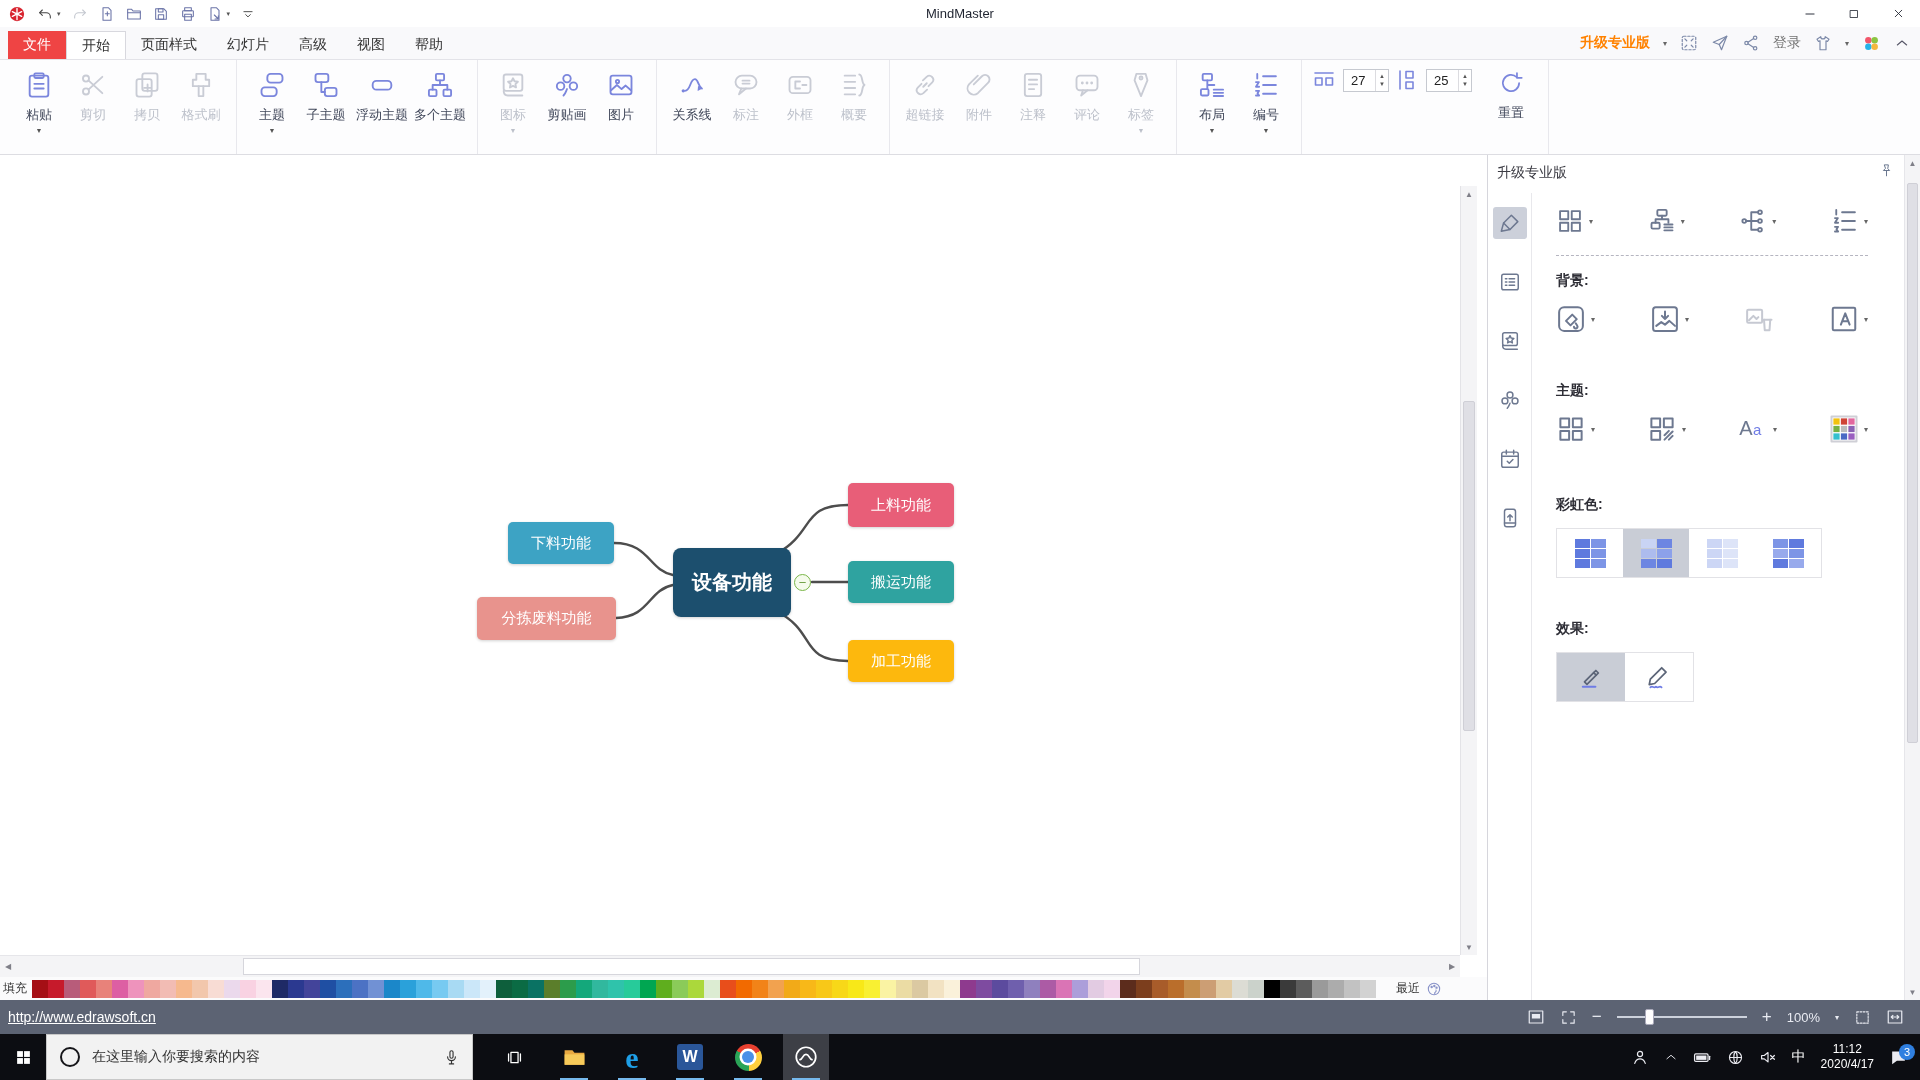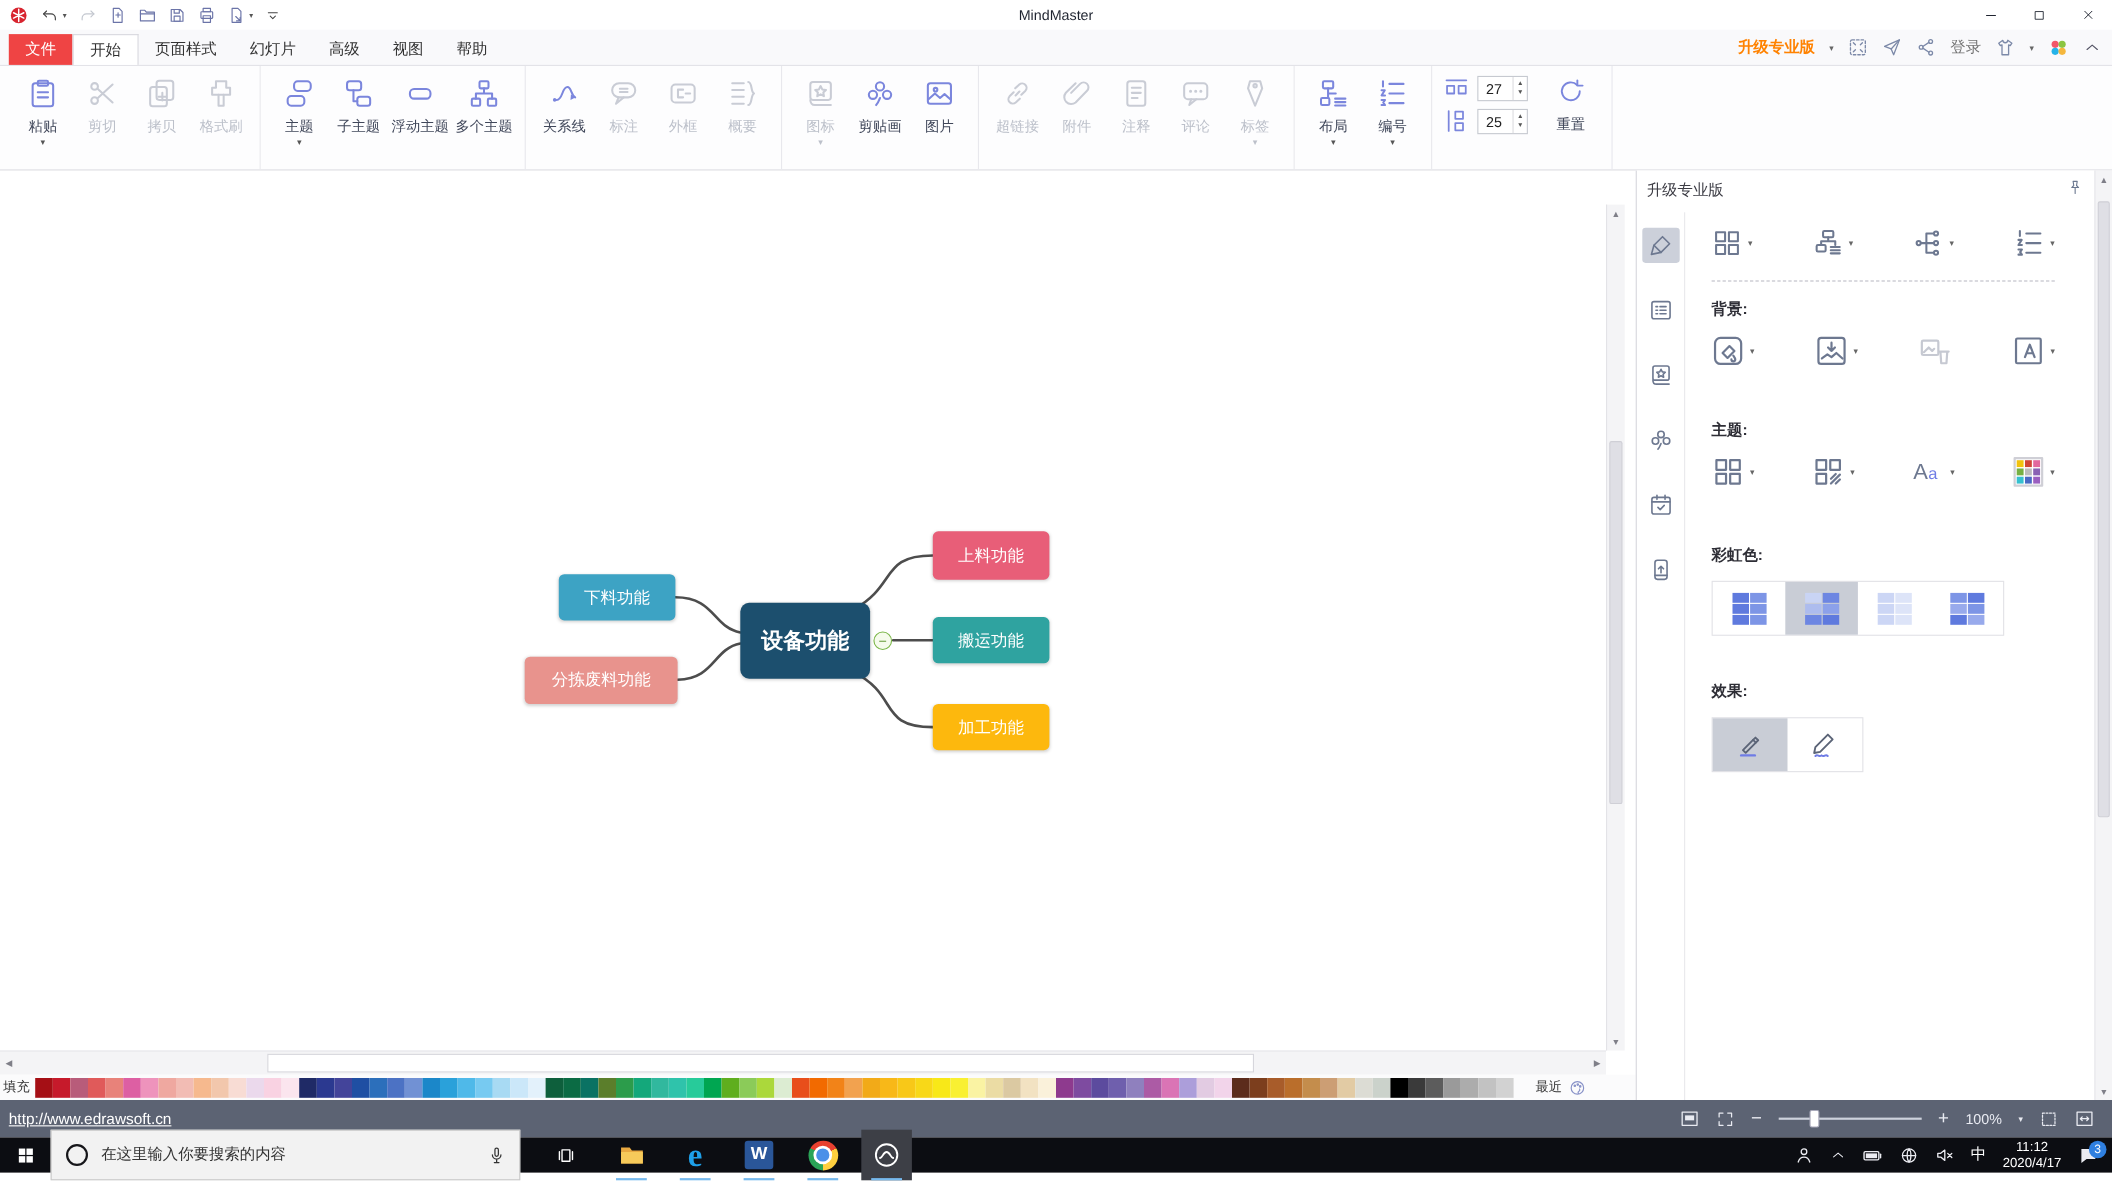--- a/index.html
+++ b/index.html
@@ -31,21 +31,21 @@
 #ribbon{left:0;top:60px;width:1920px;height:95px;background:#fdfdfe;border-bottom:1px solid #dddde2;display:flex;align-items:stretch;padding-left:4px}
 .rgroup{display:flex;align-items:flex-start;padding:10px 8px 0;border-right:1px solid #e8e8ed}
 .rbtn{min-width:54px;padding:0 3px;display:flex;flex-direction:column;align-items:center;font-size:13px;color:#40475a}
 .rbtn .ic{height:30px;color:#7b86dd}
 .rbtn .lbl{margin-top:6px;white-space:nowrap}
 .rbtn .caret{font-size:7px;color:#555;margin-top:3px;height:8px}
 .rbtn.dis{color:#bcc0ca}
 .rbtn.dis .ic{color:#c9ccd5}
 .rbtn.dis .caret{color:#bcc0ca}
 #spacing-group{display:flex;padding:8px 10px 0;border-right:1px solid #e8e8ed}
-.spin-col{display:flex;flex-direction:column;gap:6px}
+.spin-col{display:flex;flex-direction:row;gap:6px}
 .spin{display:flex;align-items:center;gap:7px;height:24px;color:#7b86dd}
 .spinbox{width:46px;height:23px;border:1px solid #c6c9d0;background:#fff;font-size:13px;color:#222;display:flex;align-items:center;padding-left:7px;position:relative}
 .steps{position:absolute;right:0;top:0;width:13px;height:100%;border-left:1px solid #dcdce0;display:flex;flex-direction:column;align-items:center;justify-content:center;font-size:6px;color:#555;gap:2px}
 
 #tabstrip{left:0;top:155px;width:1487px;height:31px;background:#ededf1;border-bottom:1px solid #d9d9df;display:flex}
 .doctab{margin-left:14px;display:flex;align-items:center;gap:8px;background:#d7dae5;padding:0 13px;font-size:13px;color:#333;height:100%}
 .bluedot{width:9px;height:9px;border-radius:50%;background:#7c96e8}
 
 #canvas{left:0;top:186px;width:1460px;height:769px;background:#fff}
 .mnode{position:absolute;display:flex;align-items:center;justify-content:center;color:#fff;box-shadow:0 1px 3px rgba(0,0,0,.18)}
@@ -88,21 +88,21 @@
 .rgrid{display:grid;grid-template-columns:15px 15px;grid-auto-rows:9px;gap:1px}
 .rgrid div{width:15px;height:9px}
 
 #statusbar{left:0;top:1000px;width:1920px;height:34px;background:#5c6373;display:flex;align-items:center;color:#fff}
 #status-link{margin-left:8px;font-size:14px;color:#fff;text-decoration:underline}
 #zoomctrl{margin-left:auto;margin-right:16px;display:flex;align-items:center;gap:15px;color:#e9ebf2}
 #zslider{width:130px;height:2px;background:#cdd2dc;position:relative}
 #zhandle{position:absolute;left:28px;top:-7px;width:9px;height:16px;background:#fff;border:1px solid #aab;border-radius:2px}
 .zoomtxt{font-size:13px}
 
-#taskbar{left:0;top:1034px;width:1920px;height:32px;background:#0c0d12;display:flex;align-items:center;color:#fff}
+#taskbar{left:0;top:1034px;width:1920px;height:46px;background:#0c0d12;display:flex;align-items:center;color:#fff}
 .tbtn{width:46px;height:46px;display:flex;align-items:center;justify-content:center;position:relative;flex:none}
 .tbtn .openline{position:absolute;bottom:0;left:9px;right:9px;height:2px;background:#76b9ed}
 .tbtn.activeapp{background:#3d3f46}
 #searchbox{width:427px;height:46px;background:#f2f2f2;border:1px solid #c8c8c8;display:flex;align-items:center;color:#222;flex:none}
 #cortana-ring{width:20px;height:20px;border:2.5px solid #16161a;border-radius:50%;margin:0 12px 0 13px;flex:none}
 #search-text{font-size:14px;color:#333;white-space:nowrap}
 #search-mic{margin-left:auto;margin-right:12px;color:#333}
 #chrome-icon{width:27px;height:27px;border-radius:50%;background:conic-gradient(from -60deg,#e8402f 0 120deg,#ffcf3e 120deg 240deg,#2aa457 240deg 360deg);position:relative}
 #chrome-icon::before{content:"";position:absolute;left:7.5px;top:7.5px;width:12px;height:12px;border-radius:50%;background:#4a90e8;box-shadow:0 0 0 2.5px #fff}
 #word-icon{width:26px;height:26px;background:#2a5699;border-radius:3px;color:#fff;font-weight:bold;font-size:16px;display:flex;align-items:center;justify-content:center}
@@ -341,64 +341,20 @@
               <rect x="2.5" y="16" width="6.5" height="5.5" rx="1"></rect>
               <rect x="15" y="16" width="6.5" height="5.5" rx="1"></rect>
               <path d="M12 8v4M5.7 16v-4h12.6v4"></path>
             </svg>
           </span>
           <span class="lbl">多个主题</span>
           <span class="caret"></span>
         </div>
       </div>
       <div class="rgroup">
-        <div class="rbtn">
-          <span class="ic">
-            <svg width="28" height="28" viewBox="0 0 24 24" fill="none" stroke="currentColor" stroke-width="1.6" stroke-linecap="round" stroke-linejoin="round">
-              <circle cx="4.5" cy="17" r="1.4" fill="currentColor" stroke="none"></circle>
-              <path d="M6 17c5 0 4-10 8.5-10 3 0 2.5 6 6 8"></path>
-              <path d="M17.2 12.6l3.4 2.6-3.8 1.9z" fill="currentColor" stroke="none"></path>
-            </svg>
-          </span>
-          <span class="lbl">关系线</span>
-          <span class="caret"></span>
-        </div>
-        <div class="rbtn dis">
-          <span class="ic">
-            <svg width="28" height="28" viewBox="0 0 24 24" fill="none" stroke="currentColor" stroke-width="1.6" stroke-linecap="round" stroke-linejoin="round">
-              <rect x="3" y="4" width="18" height="11" rx="5.5"></rect>
-              <path d="M8 15l-2 5 6-5"></path>
-              <path d="M9 8.3h6M9 10.8h6"></path>
-            </svg>
-          </span>
-          <span class="lbl">标注</span>
-          <span class="caret"></span>
-        </div>
-        <div class="rbtn dis">
-          <span class="ic">
-            <svg width="28" height="28" viewBox="0 0 24 24" fill="none" stroke="currentColor" stroke-width="1.6" stroke-linecap="round" stroke-linejoin="round">
-              <rect x="3" y="5" width="18" height="14" rx="3"></rect>
-              <path d="M12 9H8v6h4M14 12h3.5"></path>
-            </svg>
-          </span>
-          <span class="lbl">外框</span>
-          <span class="caret"></span>
-        </div>
-        <div class="rbtn dis">
-          <span class="ic">
-            <svg width="28" height="28" viewBox="0 0 24 24" fill="none" stroke="currentColor" stroke-width="1.6" stroke-linecap="round" stroke-linejoin="round">
-              <path d="M4 4h9M4 9.3h9M4 14.6h9M4 20h9"></path>
-              <path d="M16.5 3c3.2 0 1.8 8 4.5 9-2.7 1-1.3 9-4.5 9"></path>
-            </svg>
-          </span>
-          <span class="lbl">概要</span>
-          <span class="caret"></span>
-        </div>
-      </div>
-      <div class="rgroup">
         <div class="rbtn dis">
           <span class="ic">
             <svg width="28" height="28" viewBox="0 0 24 24" fill="none" stroke="currentColor" stroke-width="1.6" stroke-linecap="round" stroke-linejoin="round">
               <rect x="4" y="3" width="16" height="14" rx="2"></rect>
               <path d="M4 17c0 2.2 1.3 4 3.5 4H20"></path>
               <path d="M12 6.2l1.3 2.6 2.9.4-2.1 2 .5 2.9-2.6-1.4-2.6 1.4.5-2.9-2.1-2 2.9-.4z"></path>
             </svg>
           </span>
           <span class="lbl">图标</span>
           <span class="caret">▼</span>
@@ -417,20 +373,64 @@
         </div>
         <div class="rbtn">
           <span class="ic">
             <svg width="28" height="28" viewBox="0 0 24 24" fill="none" stroke="currentColor" stroke-width="1.6" stroke-linecap="round" stroke-linejoin="round">
               <rect x="3" y="4" width="18" height="16" rx="2"></rect>
               <path d="M3.5 16.5l5-4.5 4 3.5 3.5-3 4.5 4"></path>
               <circle cx="9" cy="9" r="1.4"></circle>
             </svg>
           </span>
           <span class="lbl">图片</span>
+          <span class="caret"></span>
+        </div>
+      </div>
+      <div class="rgroup">
+        <div class="rbtn">
+          <span class="ic">
+            <svg width="28" height="28" viewBox="0 0 24 24" fill="none" stroke="currentColor" stroke-width="1.6" stroke-linecap="round" stroke-linejoin="round">
+              <circle cx="4.5" cy="17" r="1.4" fill="currentColor" stroke="none"></circle>
+              <path d="M6 17c5 0 4-10 8.5-10 3 0 2.5 6 6 8"></path>
+              <path d="M17.2 12.6l3.4 2.6-3.8 1.9z" fill="currentColor" stroke="none"></path>
+            </svg>
+          </span>
+          <span class="lbl">关系线</span>
+          <span class="caret"></span>
+        </div>
+        <div class="rbtn dis">
+          <span class="ic">
+            <svg width="28" height="28" viewBox="0 0 24 24" fill="none" stroke="currentColor" stroke-width="1.6" stroke-linecap="round" stroke-linejoin="round">
+              <rect x="3" y="4" width="18" height="11" rx="5.5"></rect>
+              <path d="M8 15l-2 5 6-5"></path>
+              <path d="M9 8.3h6M9 10.8h6"></path>
+            </svg>
+          </span>
+          <span class="lbl">标注</span>
+          <span class="caret"></span>
+        </div>
+        <div class="rbtn dis">
+          <span class="ic">
+            <svg width="28" height="28" viewBox="0 0 24 24" fill="none" stroke="currentColor" stroke-width="1.6" stroke-linecap="round" stroke-linejoin="round">
+              <rect x="3" y="5" width="18" height="14" rx="3"></rect>
+              <path d="M12 9H8v6h4M14 12h3.5"></path>
+            </svg>
+          </span>
+          <span class="lbl">外框</span>
+          <span class="caret"></span>
+        </div>
+        <div class="rbtn dis">
+          <span class="ic">
+            <svg width="28" height="28" viewBox="0 0 24 24" fill="none" stroke="currentColor" stroke-width="1.6" stroke-linecap="round" stroke-linejoin="round">
+              <path d="M4 4h9M4 9.3h9M4 14.6h9M4 20h9"></path>
+              <path d="M16.5 3c3.2 0 1.8 8 4.5 9-2.7 1-1.3 9-4.5 9"></path>
+            </svg>
+          </span>
+          <span class="lbl">概要</span>
           <span class="caret"></span>
         </div>
       </div>
       <div class="rgroup">
         <div class="rbtn dis">
           <span class="ic">
             <svg width="28" height="28" viewBox="0 0 24 24" fill="none" stroke="currentColor" stroke-width="1.6" stroke-linecap="round" stroke-linejoin="round">
               <path d="M10.5 13.5l3-3"></path>
               <path d="M9 11l-3.2 3.2a3.4 3.4 0 004.8 4.8L13.8 16"></path>
               <path d="M15 13l3.2-3.2a3.4 3.4 0 00-4.8-4.8L10.2 8"></path>

